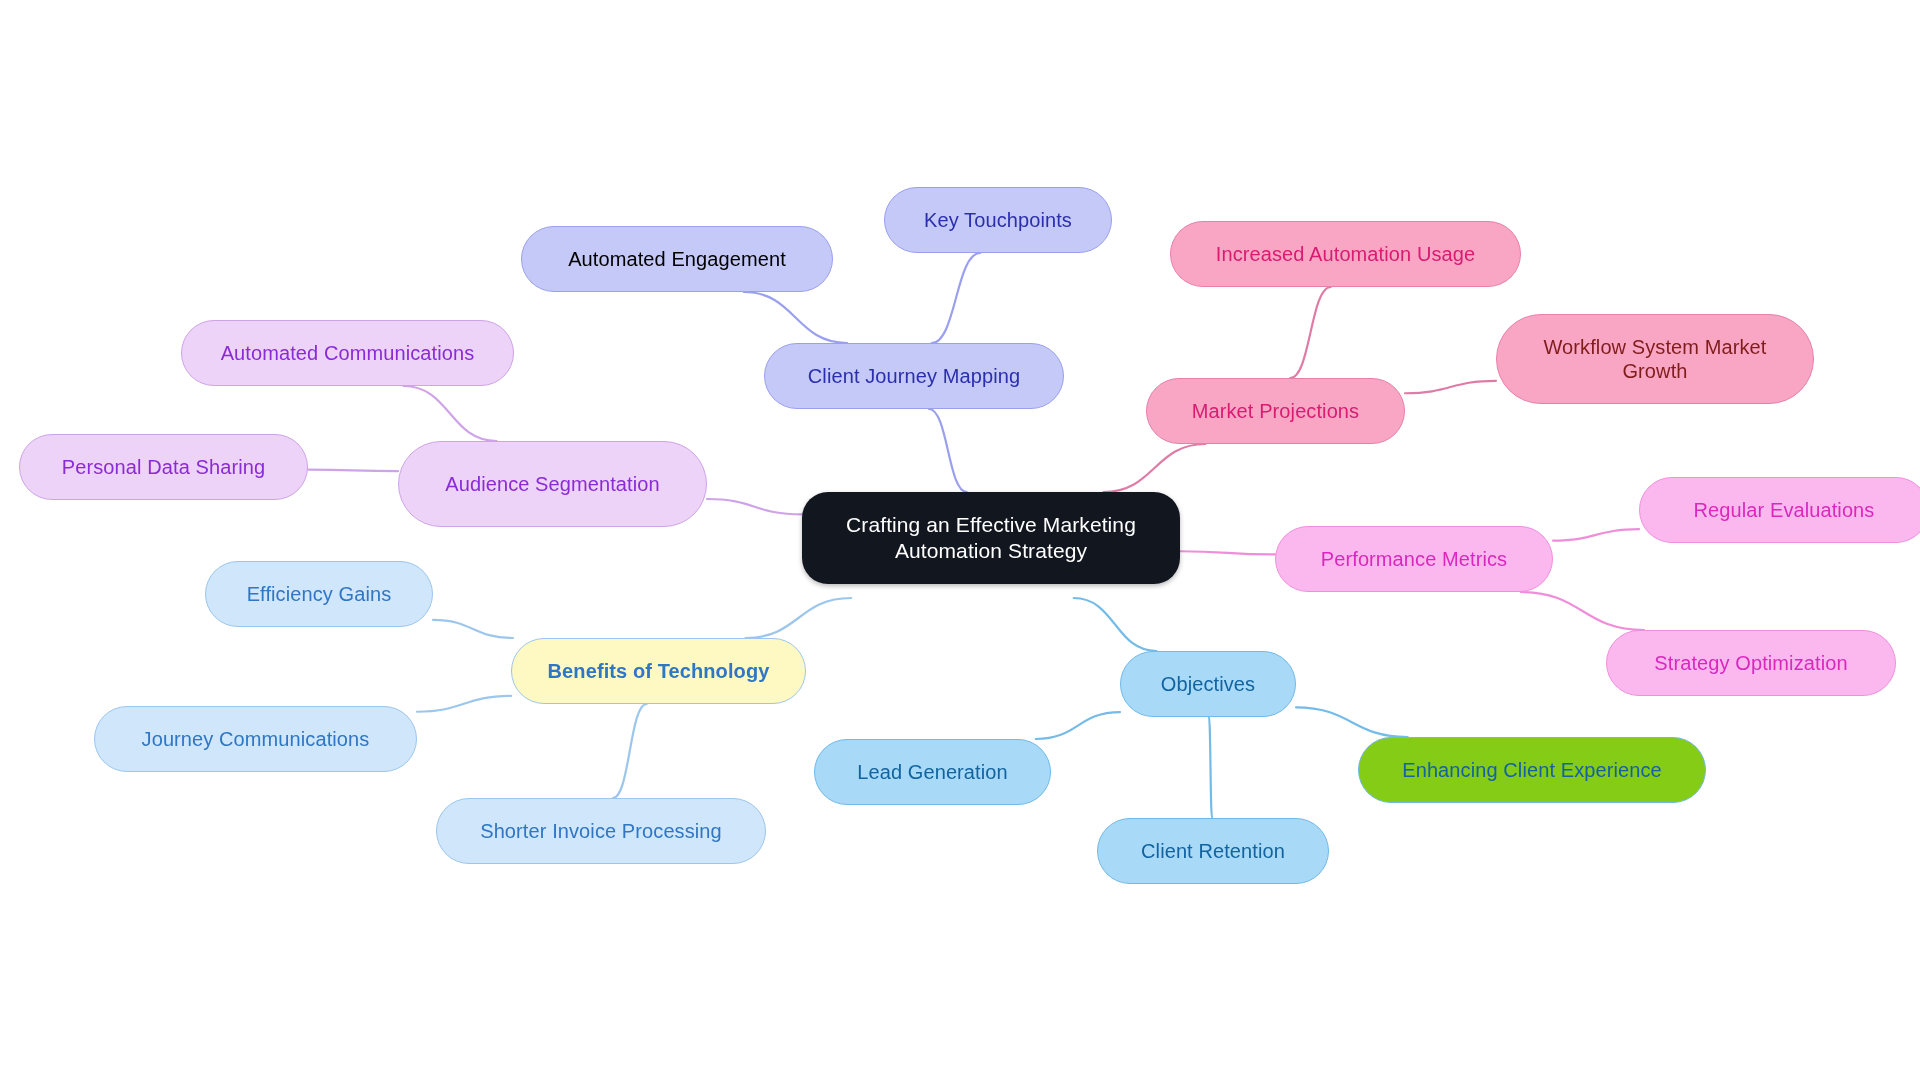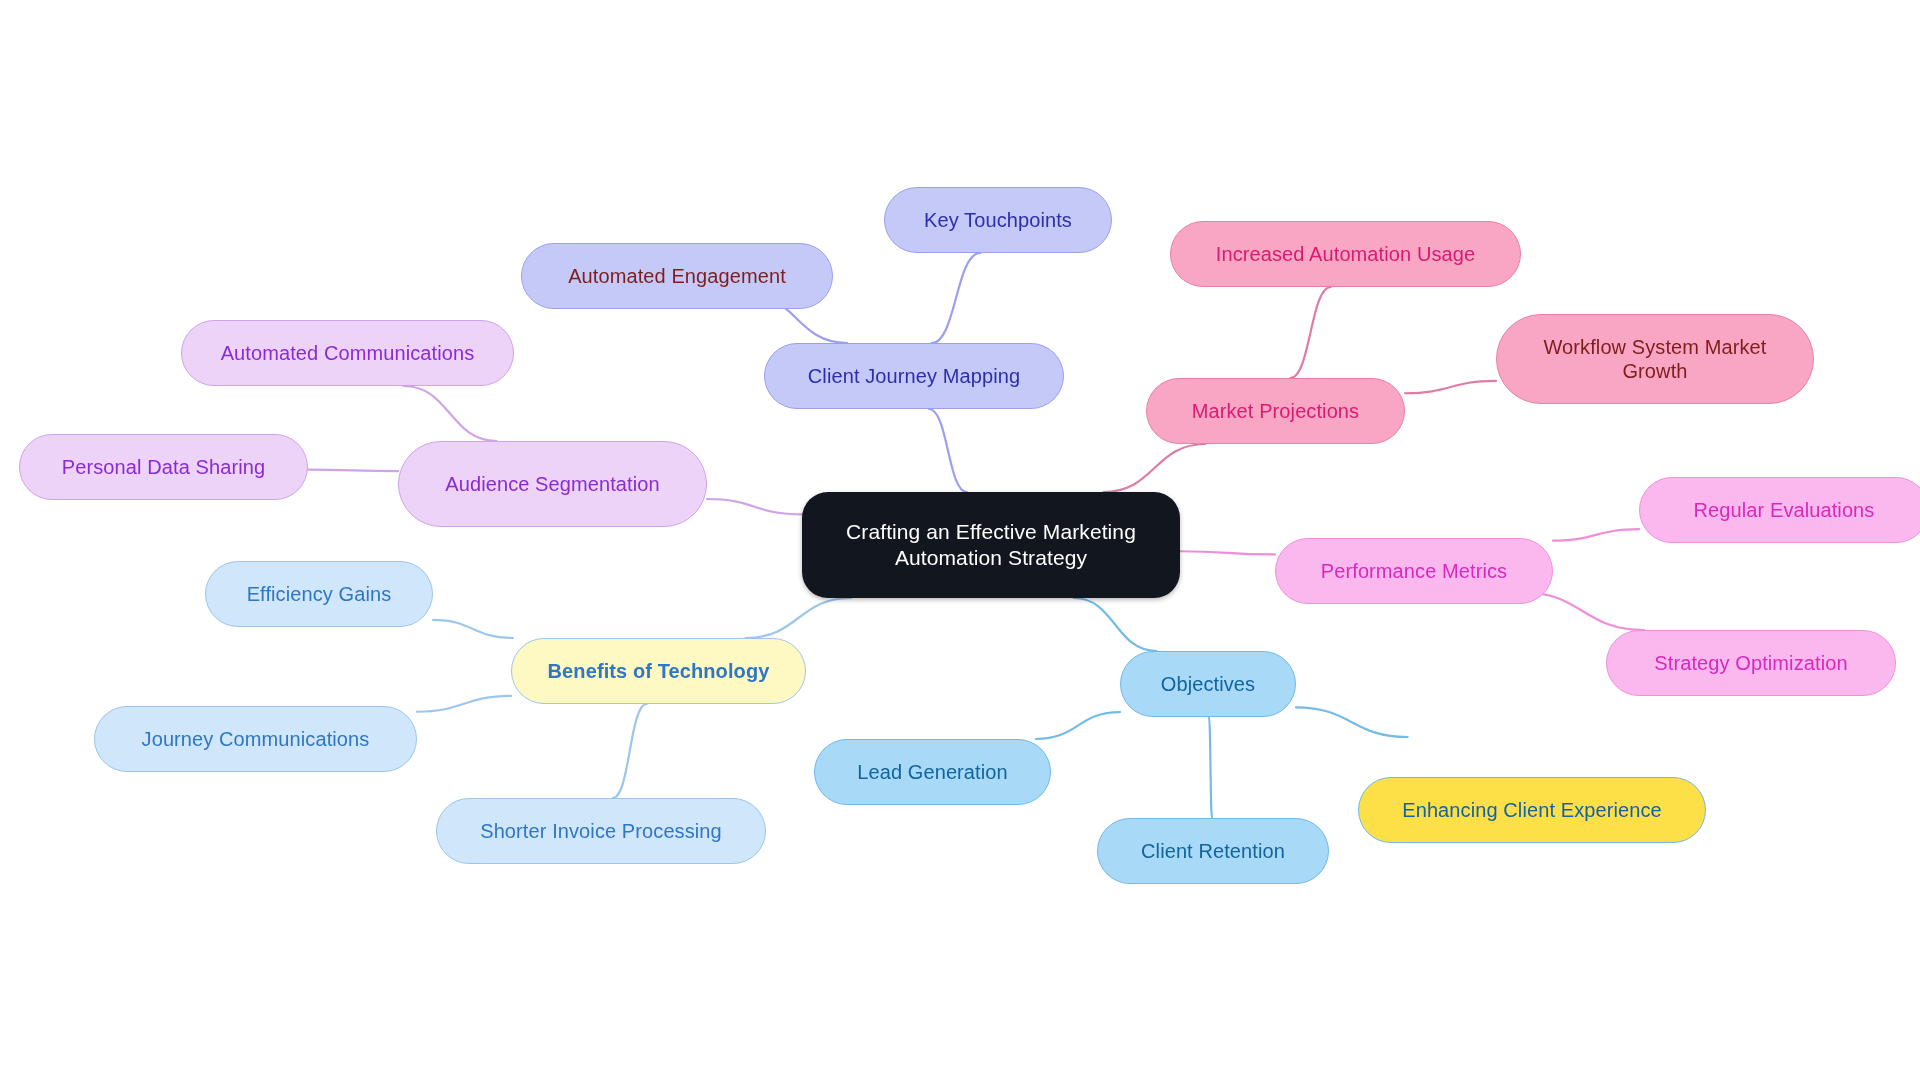--- a/index.html
+++ b/index.html
@@ -67,37 +67,37 @@
       <path d="M 1073.7410071942445 598 C 1115.111510791367 598, 1115.111510791367 651, 1156.4820143884892 651" fill="none" stroke="#74bbe8" stroke-width="2.2" stroke-linecap="round"></path>
       <path d="M 1120 712.1088929219601 C 1077.90625 712.1088929219601, 1077.90625 739, 1035.8125 739" fill="none" stroke="#74bbe8" stroke-width="2.2" stroke-linecap="round"></path>
       <path d="M 1296 707.358024691358 C 1351.8372093023256 707.358024691358, 1351.8372093023256 737, 1407.6744186046512 737" fill="none" stroke="#74bbe8" stroke-width="2.2" stroke-linecap="round"></path>
       <path d="M 1208.9880239520958 717 C 1210.5 717, 1210.5 818, 1212.0119760479042 818" fill="none" stroke="#74bbe8" stroke-width="2.2" stroke-linecap="round"></path>
       <path d="M 851.1388888888889 598 C 798.3611111111111 598, 798.3611111111111 638, 745.5833333333334 638" fill="none" stroke="#9cc6ec" stroke-width="2.2" stroke-linecap="round"></path>
       <path d="M 513 638 C 473 638, 473 619.8556701030927, 433 619.8556701030927" fill="none" stroke="#9cc6ec" stroke-width="2.2" stroke-linecap="round"></path>
       <path d="M 511 695.8883374689826 C 464 695.8883374689826, 464 711.7493796526055, 417 711.7493796526055" fill="none" stroke="#9cc6ec" stroke-width="2.2" stroke-linecap="round"></path>
       <path d="M 646.640625 704 C 629.75 704, 629.75 798, 612.859375 798" fill="none" stroke="#9cc6ec" stroke-width="2.2" stroke-linecap="round"></path>
     </svg>
   <div id="nodes-layer">
-      <div class="node root" style="left: 802px; top: 492px; width: 378px; height: 106px; font-size: 21px; background: rgb(18, 22, 31); color: rgb(255, 255, 255);">Crafting an Effective Marketing
+      <div class="node root" style="left: 802px; top: 492px; width: 378px; height: 92px; font-size: 21px; background: rgb(18, 22, 31); color: rgb(255, 255, 255);">Crafting an Effective Marketing
 Automation Strategy</div>
       <div class="node" style="left: 884px; top: 187px; width: 228px; height: 66px; font-size: 20px; background: rgb(197, 201, 247); color: rgb(43, 47, 174); border-color: rgb(154, 160, 238);">Key Touchpoints</div>
-      <div class="node" style="left: 521px; top: 226px; width: 312px; height: 66px; font-size: 20px; background: rgb(197, 201, 247); color: #7f1d1d; border-color: rgb(154, 160, 238); margin-top: 17px;">Automated Engagement</div>
+      <div class="node" style="left: 521px; top: 226px; width: 312px; height: 66px; font-size: 20px; background: rgb(197, 201, 247); color: #000000; border-color: rgb(154, 160, 238);">Automated Engagement</div>
       <div class="node" style="left: 764px; top: 343px; width: 300px; height: 66px; font-size: 20px; background: rgb(197, 201, 247); color: rgb(43, 47, 174); border-color: rgb(154, 160, 238);">Client Journey Mapping</div>
       <div class="node" style="left: 181px; top: 320px; width: 333px; height: 66px; font-size: 20px; background: rgb(236, 211, 247); color: rgb(138, 43, 214); border-color: rgb(207, 163, 232);">Automated Communications</div>
       <div class="node" style="left: 19px; top: 434px; width: 289px; height: 66px; font-size: 20px; background: rgb(236, 211, 247); color: rgb(138, 43, 214); border-color: rgb(207, 163, 232);">Personal Data Sharing</div>
       <div class="node" style="left: 398px; top: 441px; width: 309px; height: 86px; font-size: 20px; background: rgb(236, 211, 247); color: rgb(138, 43, 214); border-color: rgb(207, 163, 232);">Audience Segmentation</div>
       <div class="node" style="left: 1170px; top: 221px; width: 351px; height: 66px; font-size: 20px; background: rgb(249, 166, 197); color: rgb(217, 27, 114); border-color: rgb(232, 127, 171);">Increased Automation Usage</div>
       <div class="node" style="left: 1496px; top: 314px; width: 318px; height: 90px; font-size: 20px; background: rgb(249, 166, 197); color: #7f1d1d; border-color: rgb(232, 127, 171);">Workflow System Market
 Growth</div>
       <div class="node" style="left: 1146px; top: 378px; width: 259px; height: 66px; font-size: 20px; background: rgb(249, 166, 197); color: rgb(217, 27, 114); border-color: rgb(232, 127, 171); text-align: right;">Market Projections</div>
       <div class="node" style="left: 1639px; top: 477px; width: 290px; height: 66px; font-size: 20px; background: rgb(251, 184, 239); color: rgb(217, 41, 189); border-color: rgb(240, 144, 221);">Regular Evaluations</div>
-      <div class="node" style="left: 1275px; top: 526px; width: 278px; height: 66px; font-size: 20px; background: rgb(251, 184, 239); color: rgb(217, 41, 189); border-color: rgb(240, 144, 221); margin-top: 12px;">Performance Metrics</div>
+      <div class="node" style="left: 1275px; top: 526px; width: 278px; height: 66px; font-size: 20px; background: rgb(251, 184, 239); color: rgb(217, 41, 189); border-color: rgb(240, 144, 221);">Performance Metrics</div>
       <div class="node" style="left: 1606px; top: 630px; width: 290px; height: 66px; font-size: 20px; background: rgb(251, 184, 239); color: rgb(217, 41, 189); border-color: rgb(240, 144, 221);">Strategy Optimization</div>
       <div class="node" style="left: 1120px; top: 651px; width: 176px; height: 66px; font-size: 20px; background: rgb(168, 218, 248); color: rgb(18, 99, 160); border-color: rgb(113, 185, 232);">Objectives</div>
       <div class="node" style="left: 814px; top: 739px; width: 237px; height: 66px; font-size: 20px; background: rgb(168, 218, 248); color: rgb(18, 99, 160); border-color: rgb(113, 185, 232);">Lead Generation</div>
-      <div class="node" style="left: 1358px; top: 737px; width: 348px; height: 66px; font-size: 20px; background: #fde047; color: rgb(18, 99, 160); border-color: rgb(113, 185, 232); margin-top: 40px;">Enhancing Client Experience</div>
+      <div class="node" style="left: 1358px; top: 737px; width: 348px; height: 66px; font-size: 20px; background: #84cc16; color: rgb(18, 99, 160); border-color: rgb(113, 185, 232);">Enhancing Client Experience</div>
       <div class="node" style="left: 1097px; top: 818px; width: 232px; height: 66px; font-size: 20px; background: rgb(168, 218, 248); color: rgb(18, 99, 160); border-color: rgb(113, 185, 232);">Client Retention</div>
       <div class="node" style="left: 205px; top: 561px; width: 228px; height: 66px; font-size: 20px; background: rgb(207, 230, 251); color: rgb(47, 118, 196); border-color: rgb(156, 198, 236);">Efficiency Gains</div>
       <div class="node" style="left: 511px; top: 638px; width: 295px; height: 66px; font-size: 20px; background: #fef9c3; color: rgb(47, 118, 196); border-color: rgb(156, 198, 236); font-weight: bold;">Benefits of Technology</div>
       <div class="node" style="left: 94px; top: 706px; width: 323px; height: 66px; font-size: 20px; background: rgb(207, 230, 251); color: rgb(47, 118, 196); border-color: rgb(156, 198, 236);">Journey Communications</div>
       <div class="node" style="left: 436px; top: 798px; width: 330px; height: 66px; font-size: 20px; background: rgb(207, 230, 251); color: rgb(47, 118, 196); border-color: rgb(156, 198, 236);">Shorter Invoice Processing</div>
     </div>
 </div>
 
 </body></html>

